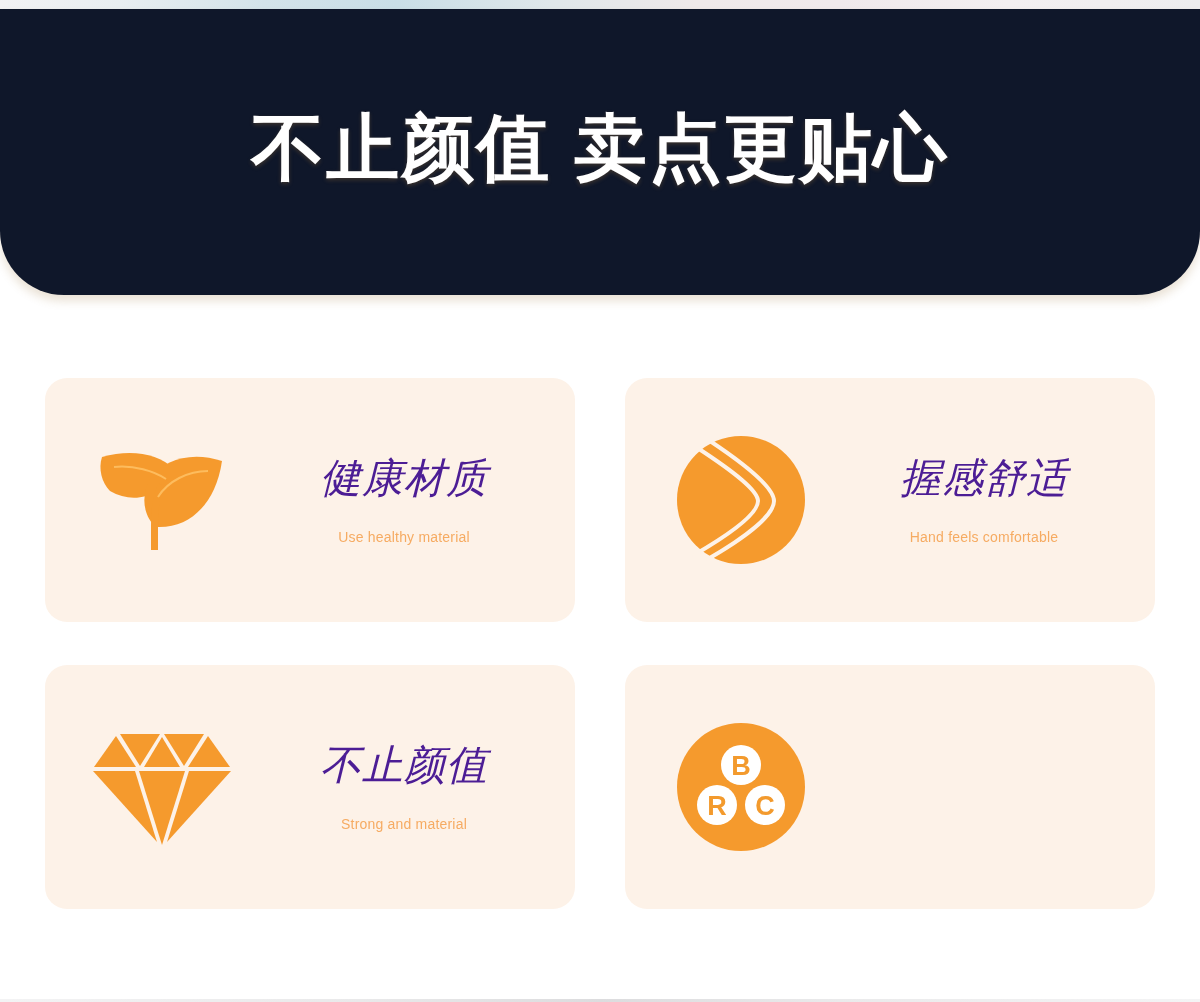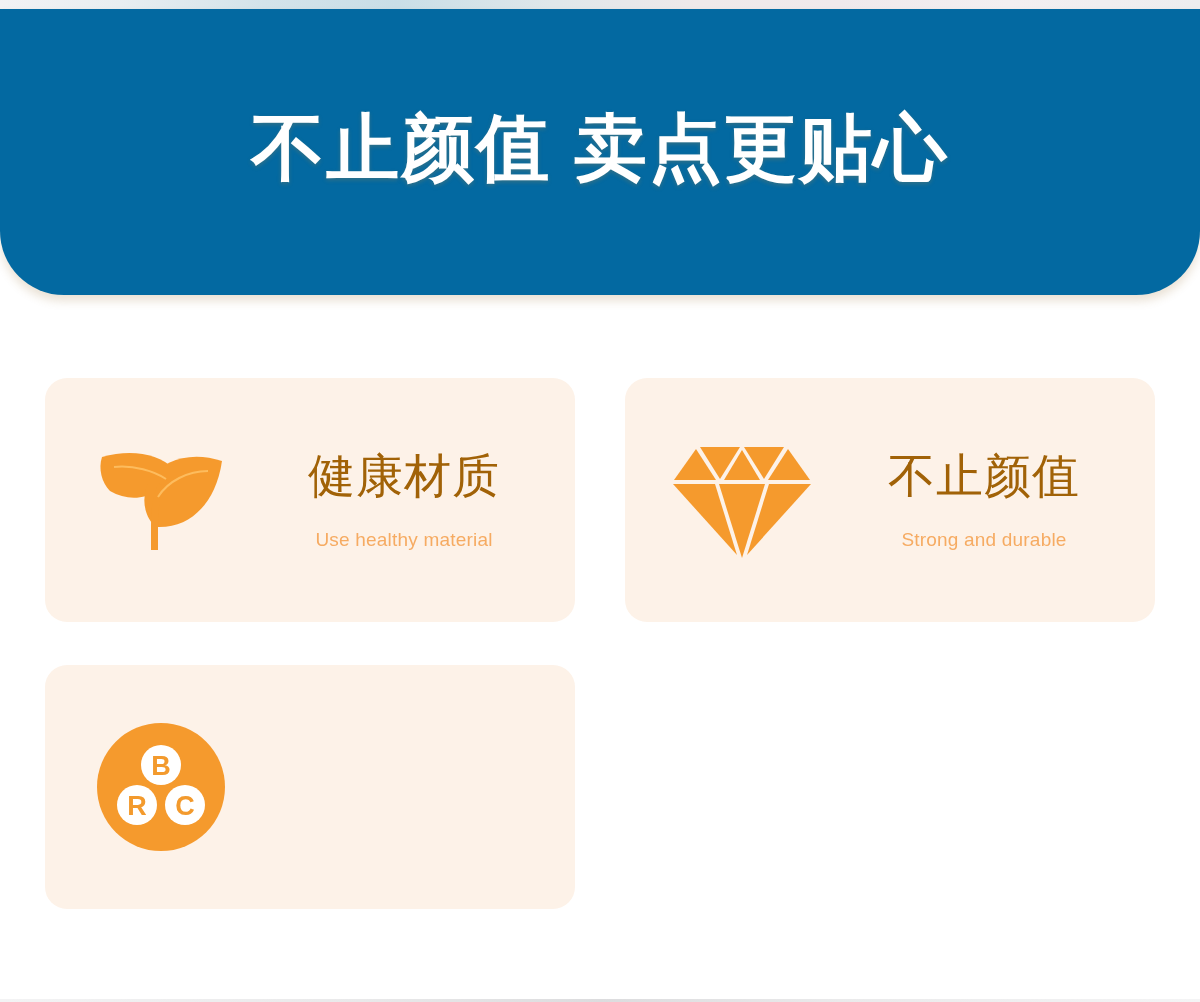--- a/index.html
+++ b/index.html
@@ -32,21 +32,21 @@
       #f0e9ec 70%,
       #f3eff1 84%,
       #ededef 100%);
   }
 
   
   .banner {
     position:absolute;
     top:9px; left:0;
     width:1200px; height:286px;
-    background:#0369a1;
+    background:#0f172a;
     border-radius:0 0 64px 64px;
     box-shadow:0 6px 10px rgba(150,110,50,0.20);
     display:flex;
     align-items:center;
     justify-content:center;
   }
   .banner-title {
     color:#ffffff;
     font-size:73px;
     font-weight:bold;
@@ -85,30 +85,31 @@
   }
   .card-text {
     display:flex;
     flex-direction:column;
     align-items:center;
     justify-content:center;
     flex:1;
     padding-right:18px;
   }
   .card-title {
-    color:#a16207;
-    font-size:47px;
+    color:#4c1d95;
+    font-size:41px;
     font-weight:normal;
     line-height:1.15;
     letter-spacing:1px;
     white-space:nowrap;
+    font-style:italic;
   }
   .card-sub {
     color:#f6ab62;
-    font-size:19px;
+    font-size:14px;
     margin-top:26px;
     letter-spacing:0.2px;
     white-space:nowrap;
   }
 
   
   .brc-letter {
     font-family:"Liberation Sans", sans-serif;
     font-size:27px;
     font-weight:bold;
@@ -150,41 +151,56 @@
             <path d="M112 26 C92 26 72 36 62 52"></path>
           </g>
         </svg>
       </div>
       <div class="card-text">
         <div class="card-title">健康材质</div>
         <div class="card-sub">Use healthy material</div>
       </div>
     </div>
 
+    <div class="card">
+      <div class="card-icon">
+        <svg width="134" height="134" viewBox="0 0 134 134" aria-hidden="true">
+          <circle cx="67" cy="67" r="64" fill="#f59a2d"></circle>
+          <g stroke="#fdf2e8" stroke-width="4" fill="none" stroke-linecap="round">
+            <path d="M22 14 C62 40 84 58 84 68 C84 80 58 100 20 122"></path>
+            <path d="M36 8 C78 36 100 56 100 68 C100 82 72 104 34 126"></path>
+          </g>
+        </svg>
+      </div>
+      <div class="card-text">
+        <div class="card-title">握感舒适</div>
+        <div class="card-sub">Hand feels comfortable</div>
+      </div>
+    </div>
 
     <div class="card">
       <div class="card-icon">
         <svg width="140" height="122" viewBox="0 0 140 122" aria-hidden="true">
           <g fill="#f59a2d">
 
             <path d="M3 41 L25 10 L45 41 Z"></path>
             <path d="M29 8 L69 8 L49 40 Z"></path>
             <path d="M73 8 L113 8 L93 40 Z"></path>
             <path d="M53 41 L71 11 L89 41 Z"></path>
             <path d="M97 41 L117 10 L139 41 Z"></path>
 
             <path d="M2 45 L44 45 L66 116 Z"></path>
             <path d="M48 45 L94 45 L71 119 Z"></path>
             <path d="M98 45 L140 45 L76 116 Z"></path>
           </g>
         </svg>
       </div>
       <div class="card-text">
         <div class="card-title">不止颜值</div>
-        <div class="card-sub">Strong and durable</div>
+        <div class="card-sub">Strong and material</div>
       </div>
     </div>
 
     <div class="card">
       <div class="card-icon">
         <svg width="132" height="132" viewBox="0 0 132 132" aria-hidden="true">
           <circle cx="66" cy="66" r="64" fill="#f59a2d"></circle>
           <circle cx="66" cy="44" r="20" fill="#ffffff"></circle>
           <circle cx="42" cy="84" r="20" fill="#ffffff"></circle>
           <circle cx="90" cy="84" r="20" fill="#ffffff"></circle>

